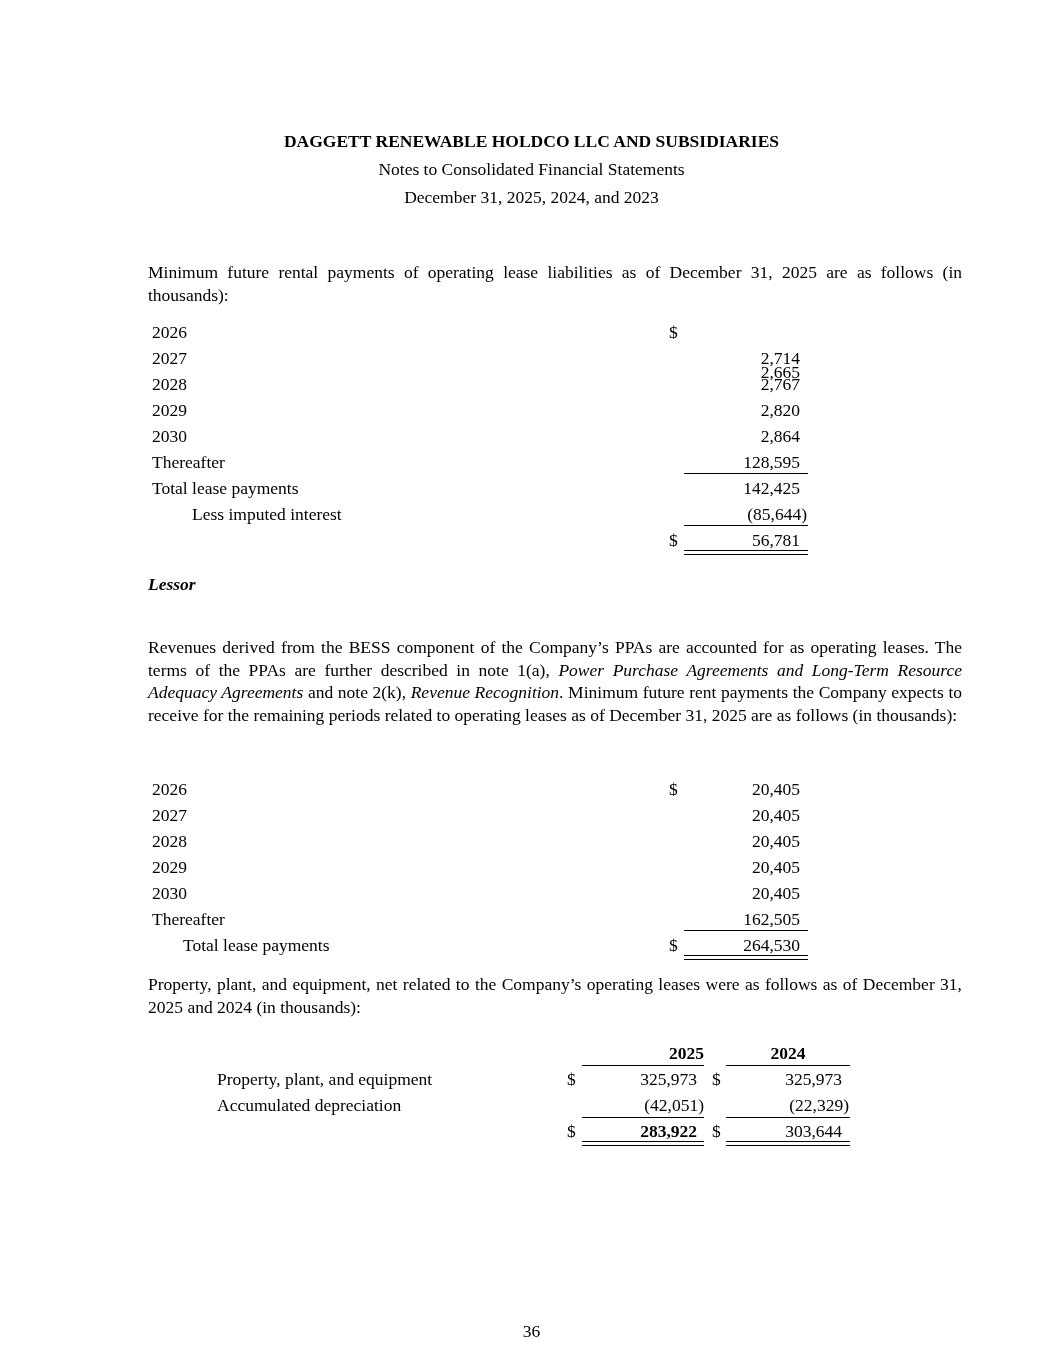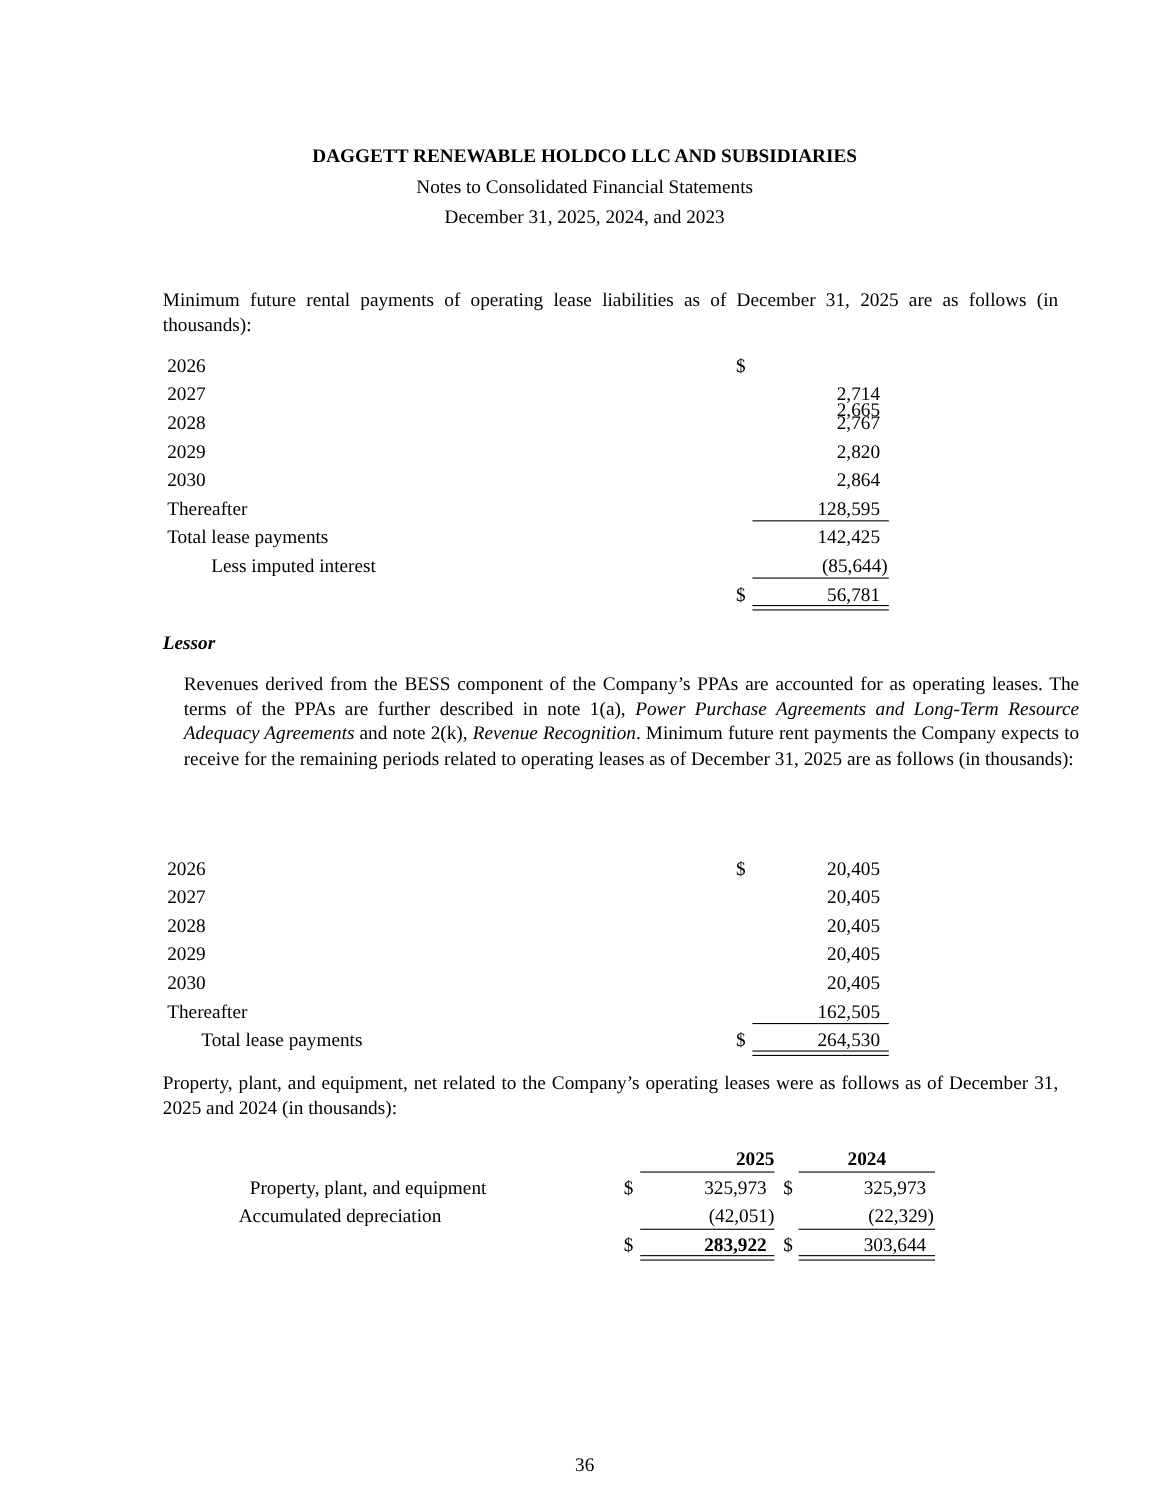--- a/index.html
+++ b/index.html
@@ -10,21 +10,21 @@
   }
   .abs { position:absolute; }
   .center { left:0; width:1063px; text-align:center; }
   .title { top:131px; font-weight:bold; font-size:17.5px; }
   .sub1 { top:159px; }
   .sub2 { top:187px; }
   .para {
     left:148px; width:814px; text-align:justify; line-height:22.5px;
   }
   .para1 { top:261px; }
-  .para2 { top:610px;margin-left:19px; }
+  .para2 { top:636px; }
   .para3 { top:973px; }
   .heading { left:148px; top:574px; font-weight:bold; font-style:italic; }
   .row { position:absolute; height:26px; line-height:26px; }
   .lbl { position:absolute; white-space:nowrap; }
   .dol { position:absolute; }
   .val { position:absolute; text-align:right; white-space:nowrap; }
   .line { position:absolute; height:0; border-top:1.5px solid #000; }
   .dline { position:absolute; height:3px; border-top:1.5px solid #000; border-bottom:1.5px solid #000; }
   .pg { top:1321px; }
   i { font-style:italic; }
@@ -125,21 +125,21 @@
 
   <div>
     <div class="row" style="top:1040px;left:0;width:1055px;font-weight:bold;">
       <span class="val" style="left:582px;width:122px;text-align:right;">2025</span>
       <span class="val" style="left:726px;width:124px;text-align:center;">2024</span>
     </div>
     <div class="line" style="top:1065px;left:582px;width:122px;"></div>
     <div class="line" style="top:1065px;left:726px;width:124px;"></div>
 
     <div class="row" style="top:1066px;left:0;width:1055px;">
-      <span class="lbl" style="left:227px;text-align:center;">Property, plant, and equipment</span>
+      <span class="lbl" style="left:217px;text-align:center;">Property, plant, and equipment</span>
       <span class="dol" style="left:567px;">$</span>
       <span class="val" style="left:590px;width:107px;">325,973</span>
       <span class="dol" style="left:712px;">$</span>
       <span class="val" style="left:730px;width:112px;">325,973</span>
     </div>
     <div class="row" style="top:1092px;left:0;width:1055px;padding-left:29px;">
       <span class="lbl" style="left:217px;">Accumulated depreciation</span>
       <span class="val" style="left:590px;width:114px;">(42,051)</span>
       <span class="val" style="left:730px;width:119px;">(22,329)</span>
     </div>

